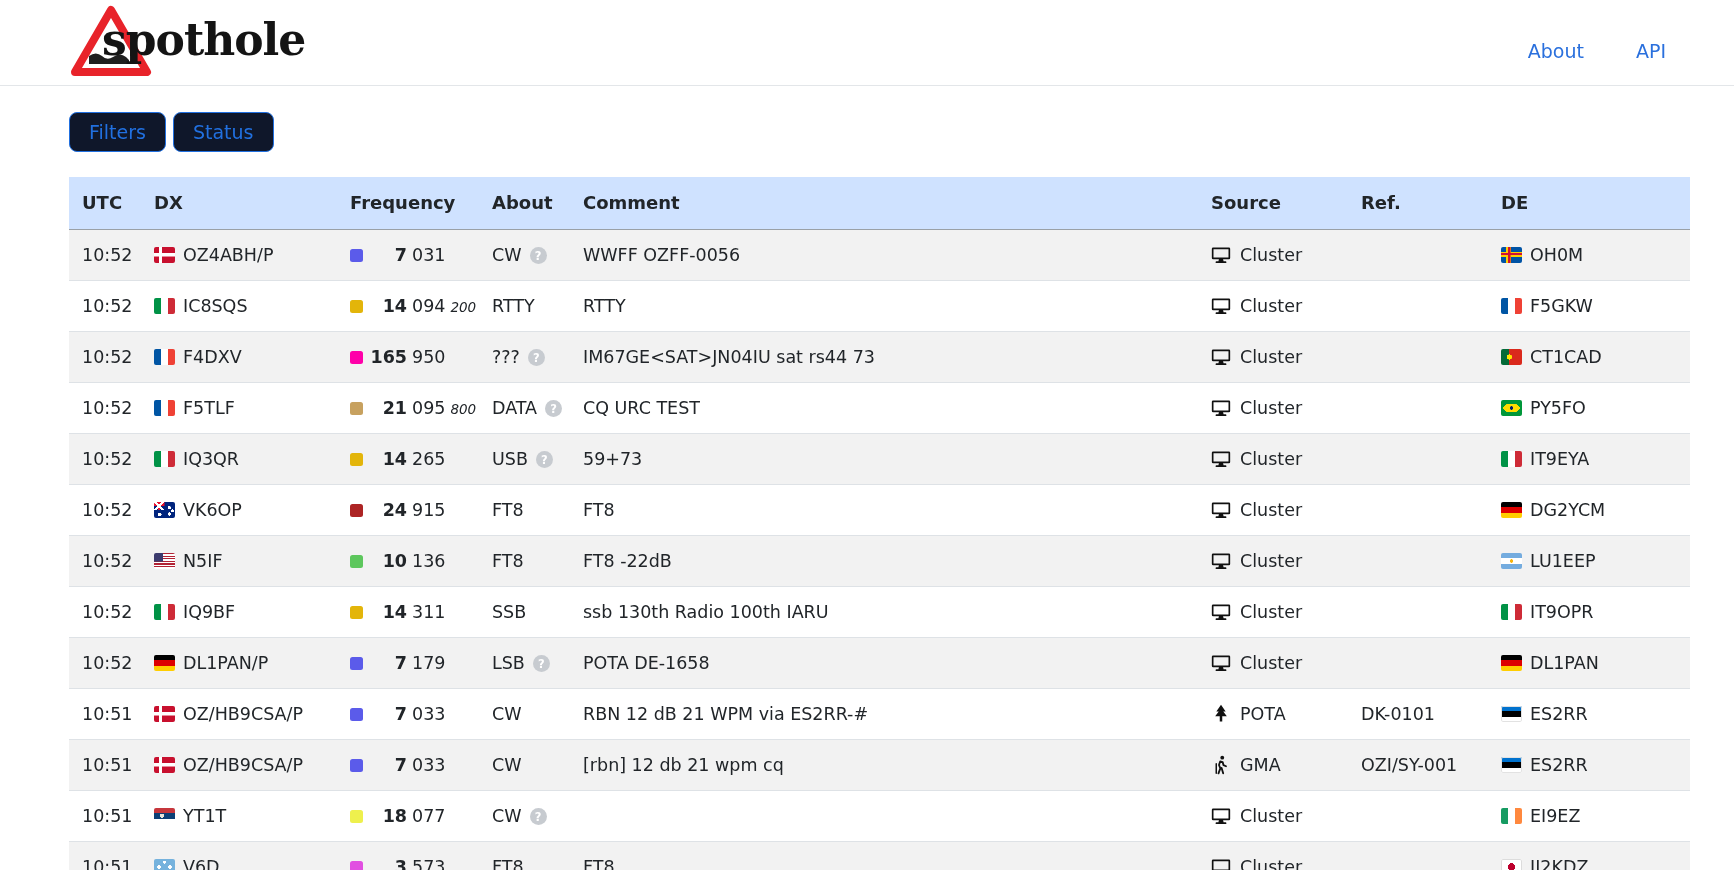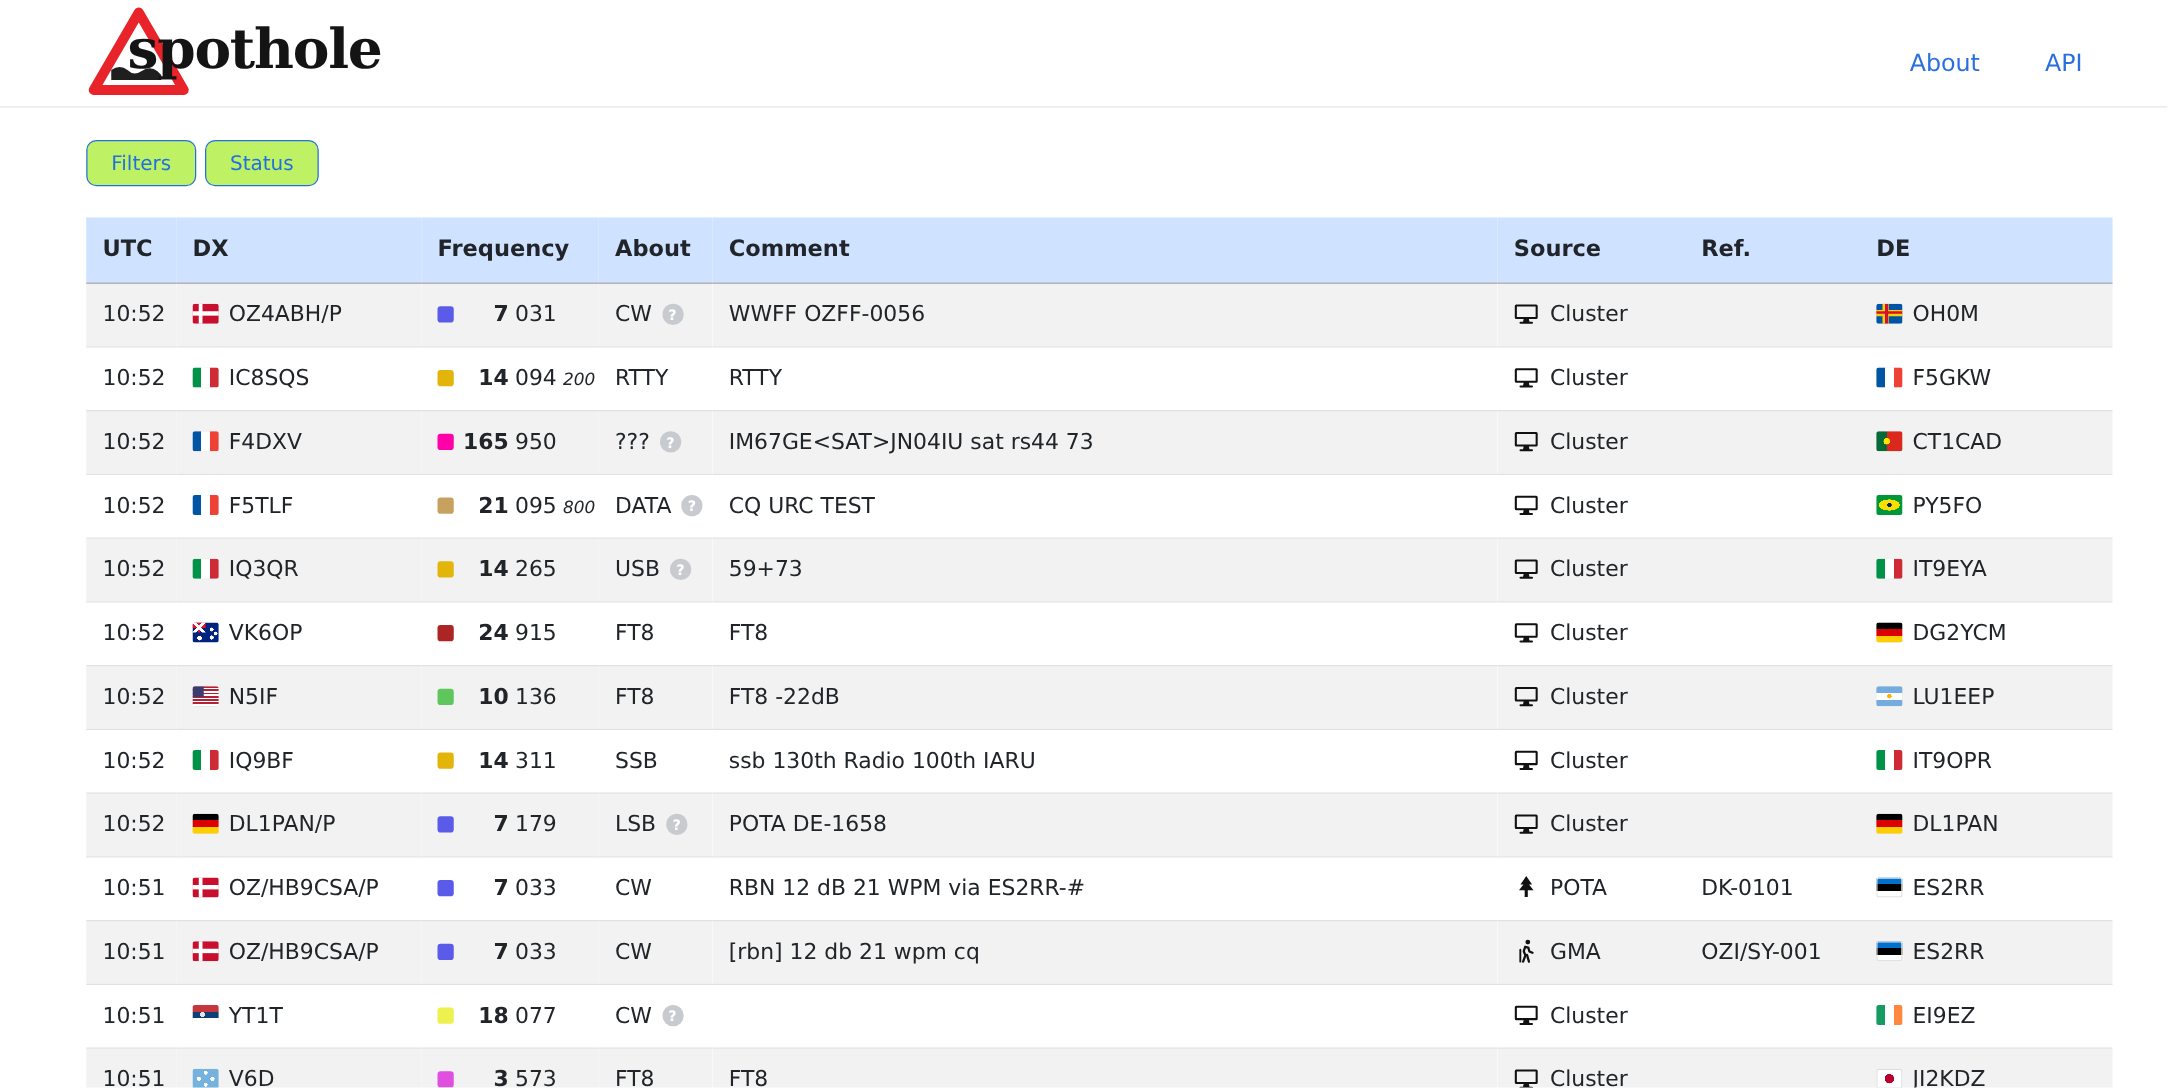--- a/index.html
+++ b/index.html
@@ -13,21 +13,21 @@
   .logo svg { position:absolute; left:0; top:4px; }
   .logo-text { position:relative; margin-left:33px; font-family:"DejaVu Serif","Liberation Serif",serif;
     font-weight:700; font-size:44px; color:#141414; letter-spacing:-1px; z-index:2; }
   .top-nav { display:flex; gap:52px; padding-right:22px;margin-top:40px; }
   .top-nav a { color:#2a70dd; font-size:19px; text-decoration:none; cursor:pointer; }
 
   
   .statusbar { margin:26px 44px 0 69px; display:flex; align-items:center; justify-content:space-between; }
   .last-updated { font-size:19px; color:#212529; }
   .actions { display:flex; gap:7px; }
-  .actions button { font-family:inherit; font-size:16px; color:#2170e0; background:#bef264;
+  .actions button { font-family:inherit; font-size:19px; color:#2170e0; background:#0f172a;
     border:1.5px solid #2170e0; border-radius:8px; padding:8px 19px; cursor:pointer; }
 
   
   table { border-collapse:collapse; table-layout:fixed; margin:25px 44px 0 69px; width:1621px; }
   col.c-utc{width:72px;} col.c-dx{width:196px;} col.c-freq{width:142px;} col.c-mode{width:91px;}
   col.c-comment{width:628px;} col.c-source{width:150px;} col.c-ref{width:140px;} col.c-de{width:202px;}
   thead th { background:#cfe2ff; text-align:left; font-size:18px; font-weight:700;
     height:52px; padding-left:13px; border-bottom:1px solid #9aa0a6; }
   tbody tr { height:51px; }
   tbody tr:nth-child(odd) { background:#f2f2f2; }

